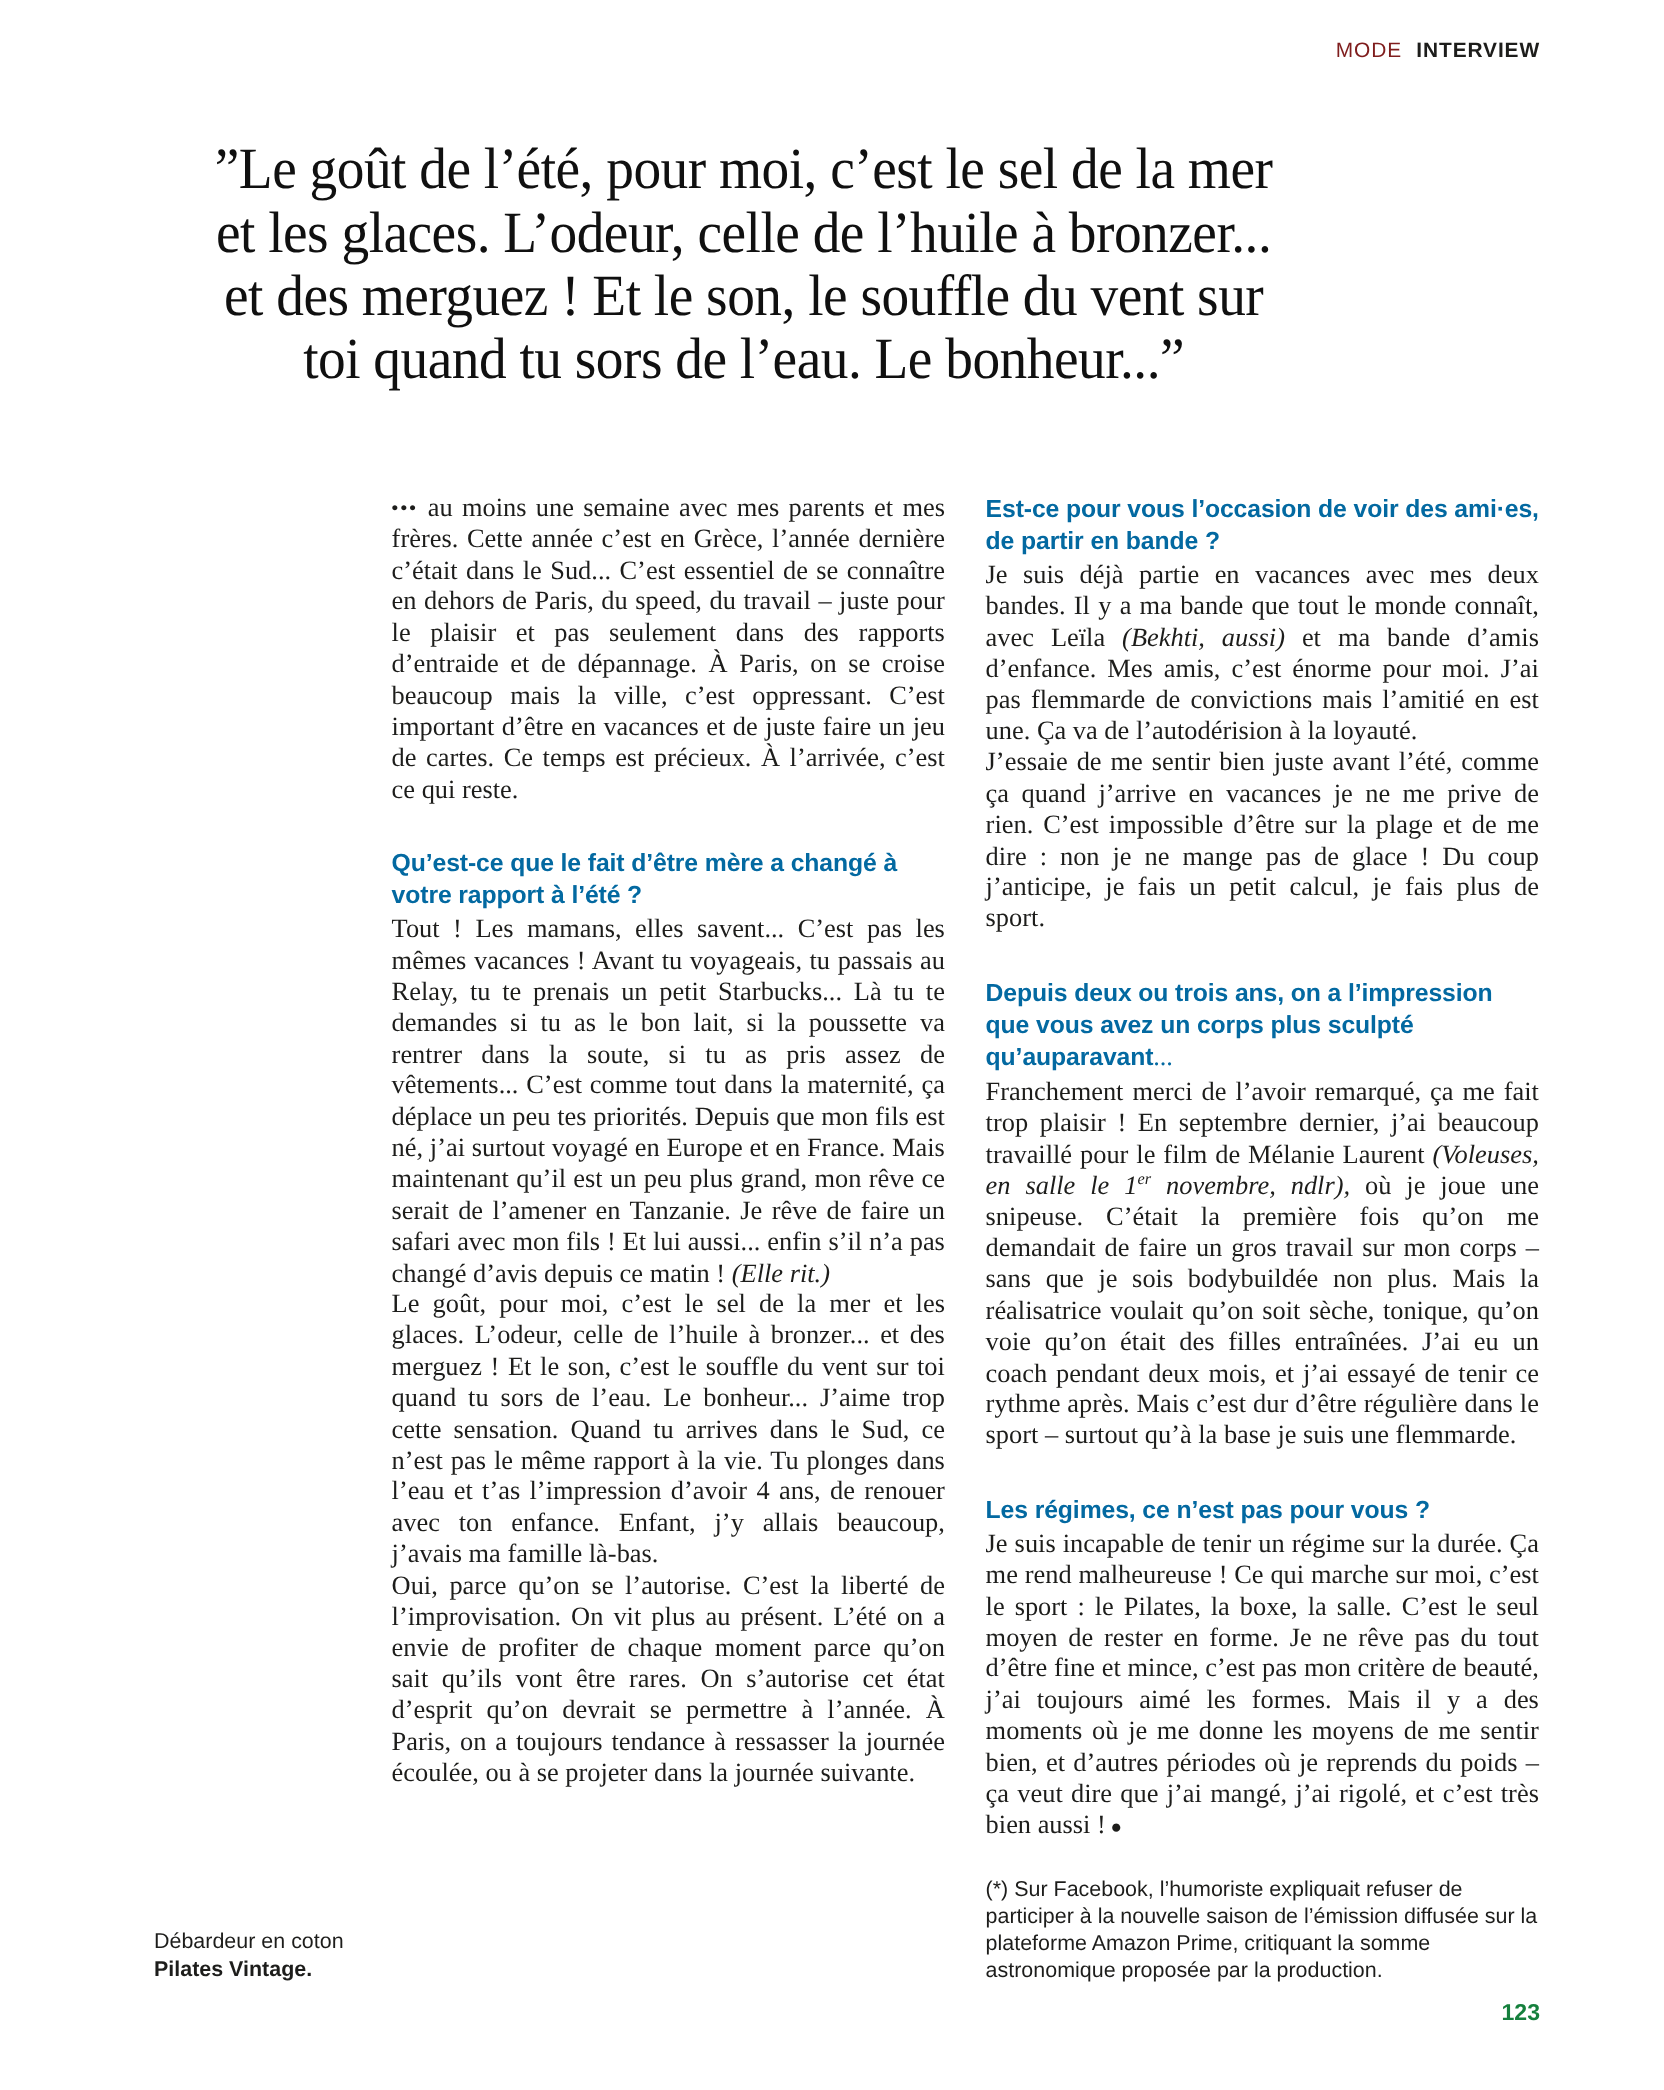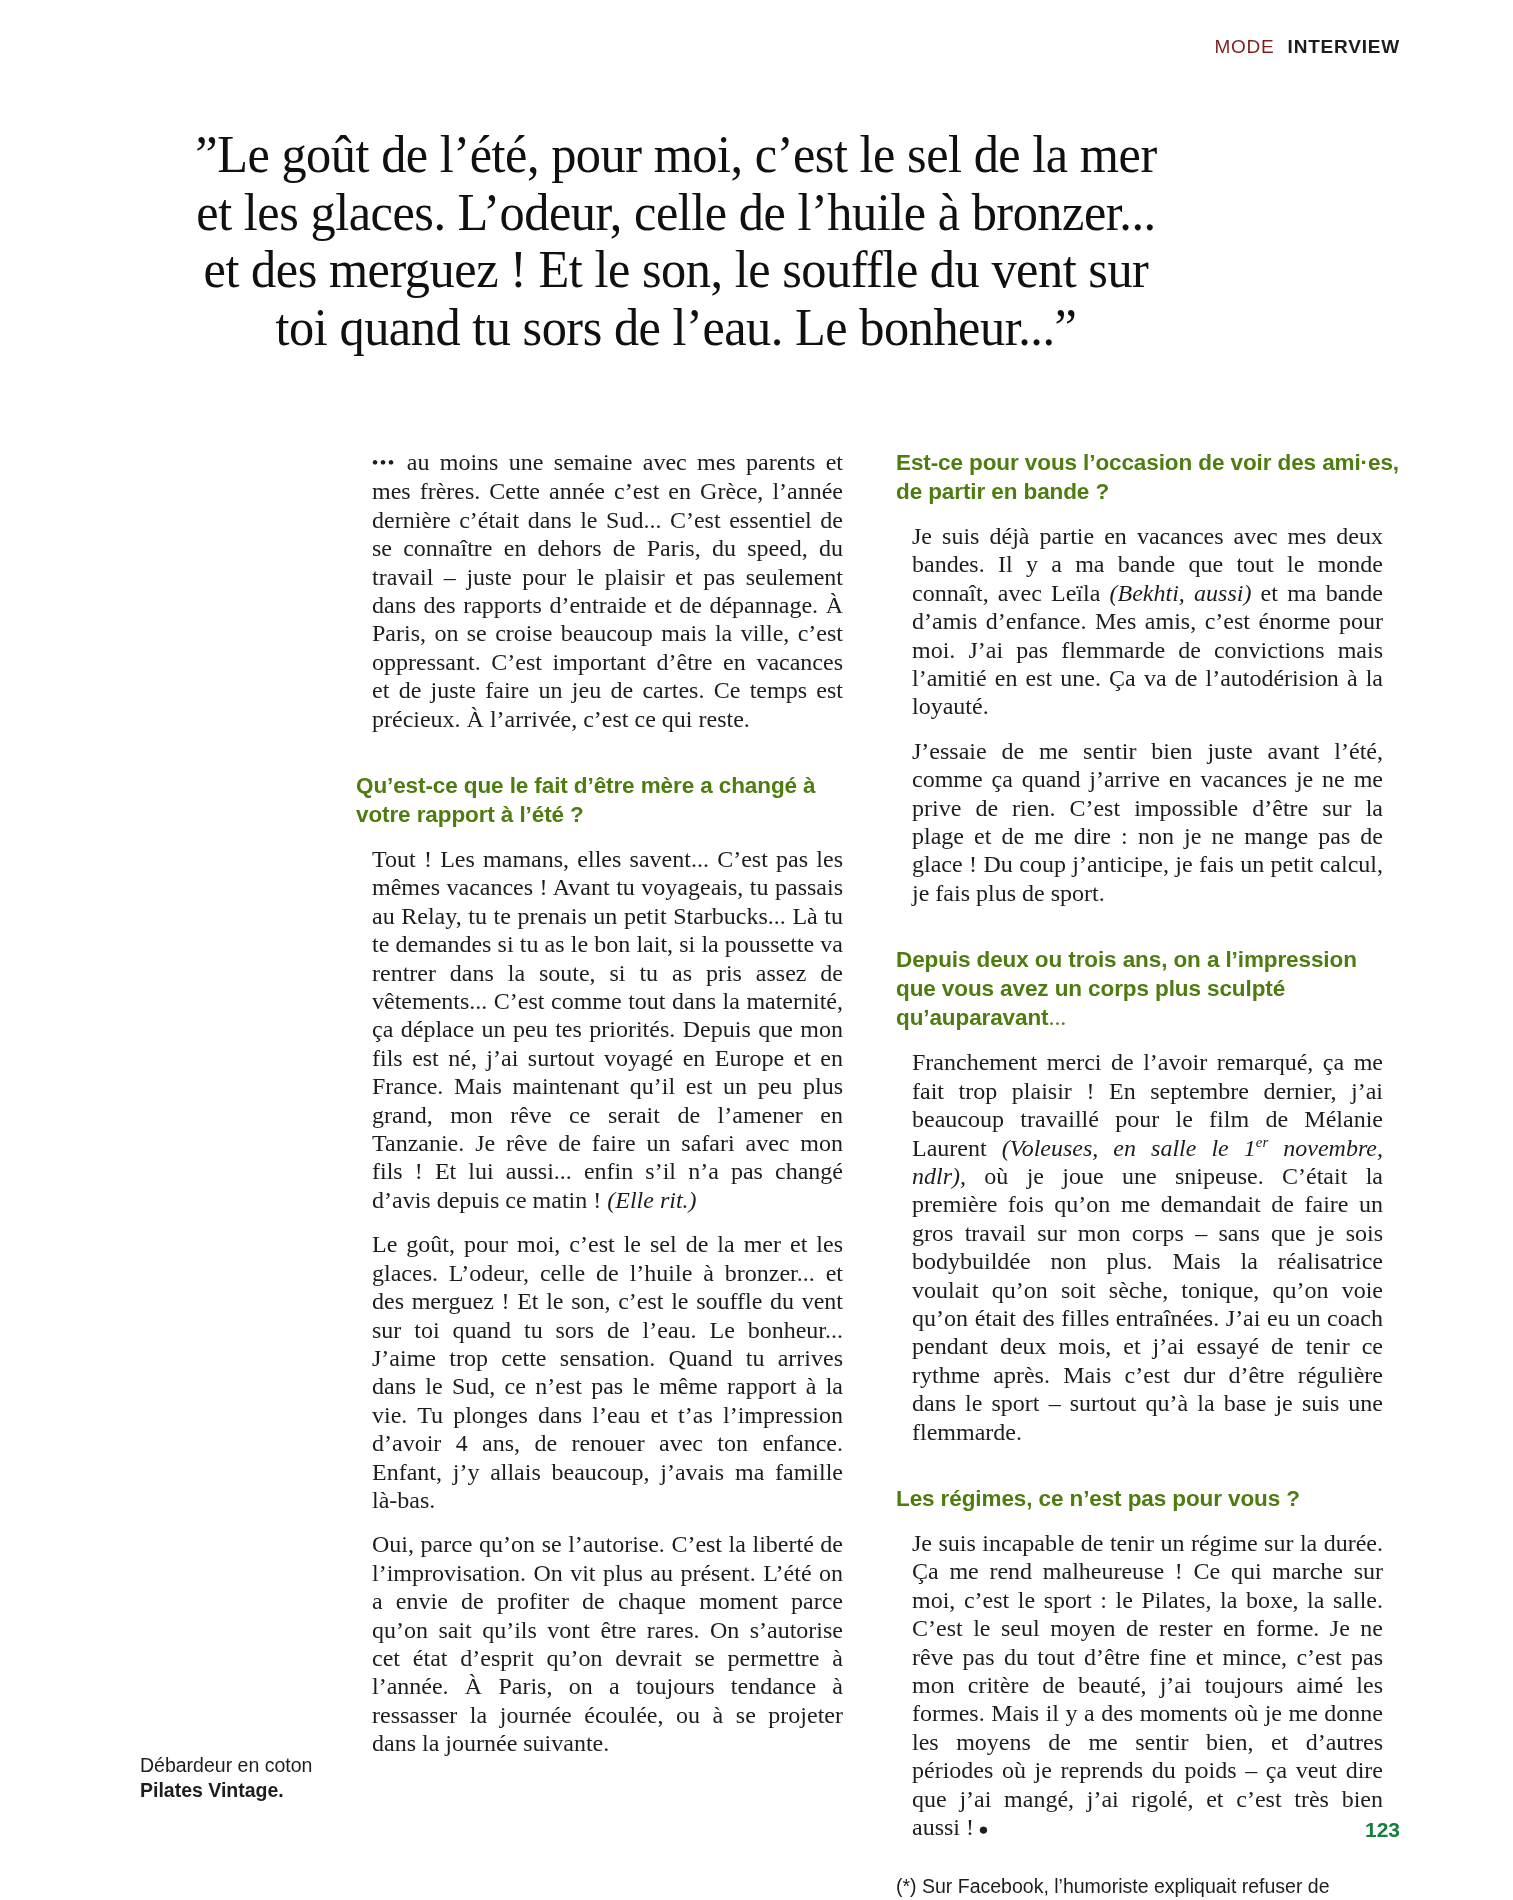--- a/index.html
+++ b/index.html
@@ -20,22 +20,22 @@
   .headline-line{white-space:nowrap;}
 
   
   .col{position:absolute;top:448px;width:503px;font-size:24px;line-height:28.4px;
        text-align:justify;color:#1d1d1b;}
   .col-left{left:356px;}
   .col-right{left:896px;}
   [data-blocks] > :first-child{margin-top:0;}
 
   .q{font-family:"Liberation Sans","DejaVu Sans",sans-serif;font-size:22.5px;line-height:29px;
-     font-weight:700;margin:38px 0 3px;text-align:left;letter-spacing:-0.1px;color:#4d7c0f;}
-  .a{margin:16px;}
+     font-weight:700;margin:38px 0 3px;text-align:left;letter-spacing:-0.1px;color:#0369a1;}
+  .a{margin:0;}
   .it{font-style:italic;}
   .qr{font-family:"Liberation Serif","DejaVu Serif",serif;font-weight:400;font-size:24px;}
   .bullets{font-weight:700;font-size:0.72em;letter-spacing:2px;vertical-align:0.12em;}
   sup{font-size:0.62em;vertical-align:super;line-height:0;}
   .end-dot{font-size:0.72em;}
 
   
   .footnote{margin:30px 0 0;font-family:"Liberation Sans","DejaVu Sans",sans-serif;
             font-size:19.5px;line-height:24.5px;text-align:left;color:#1d1d1b;}
 

